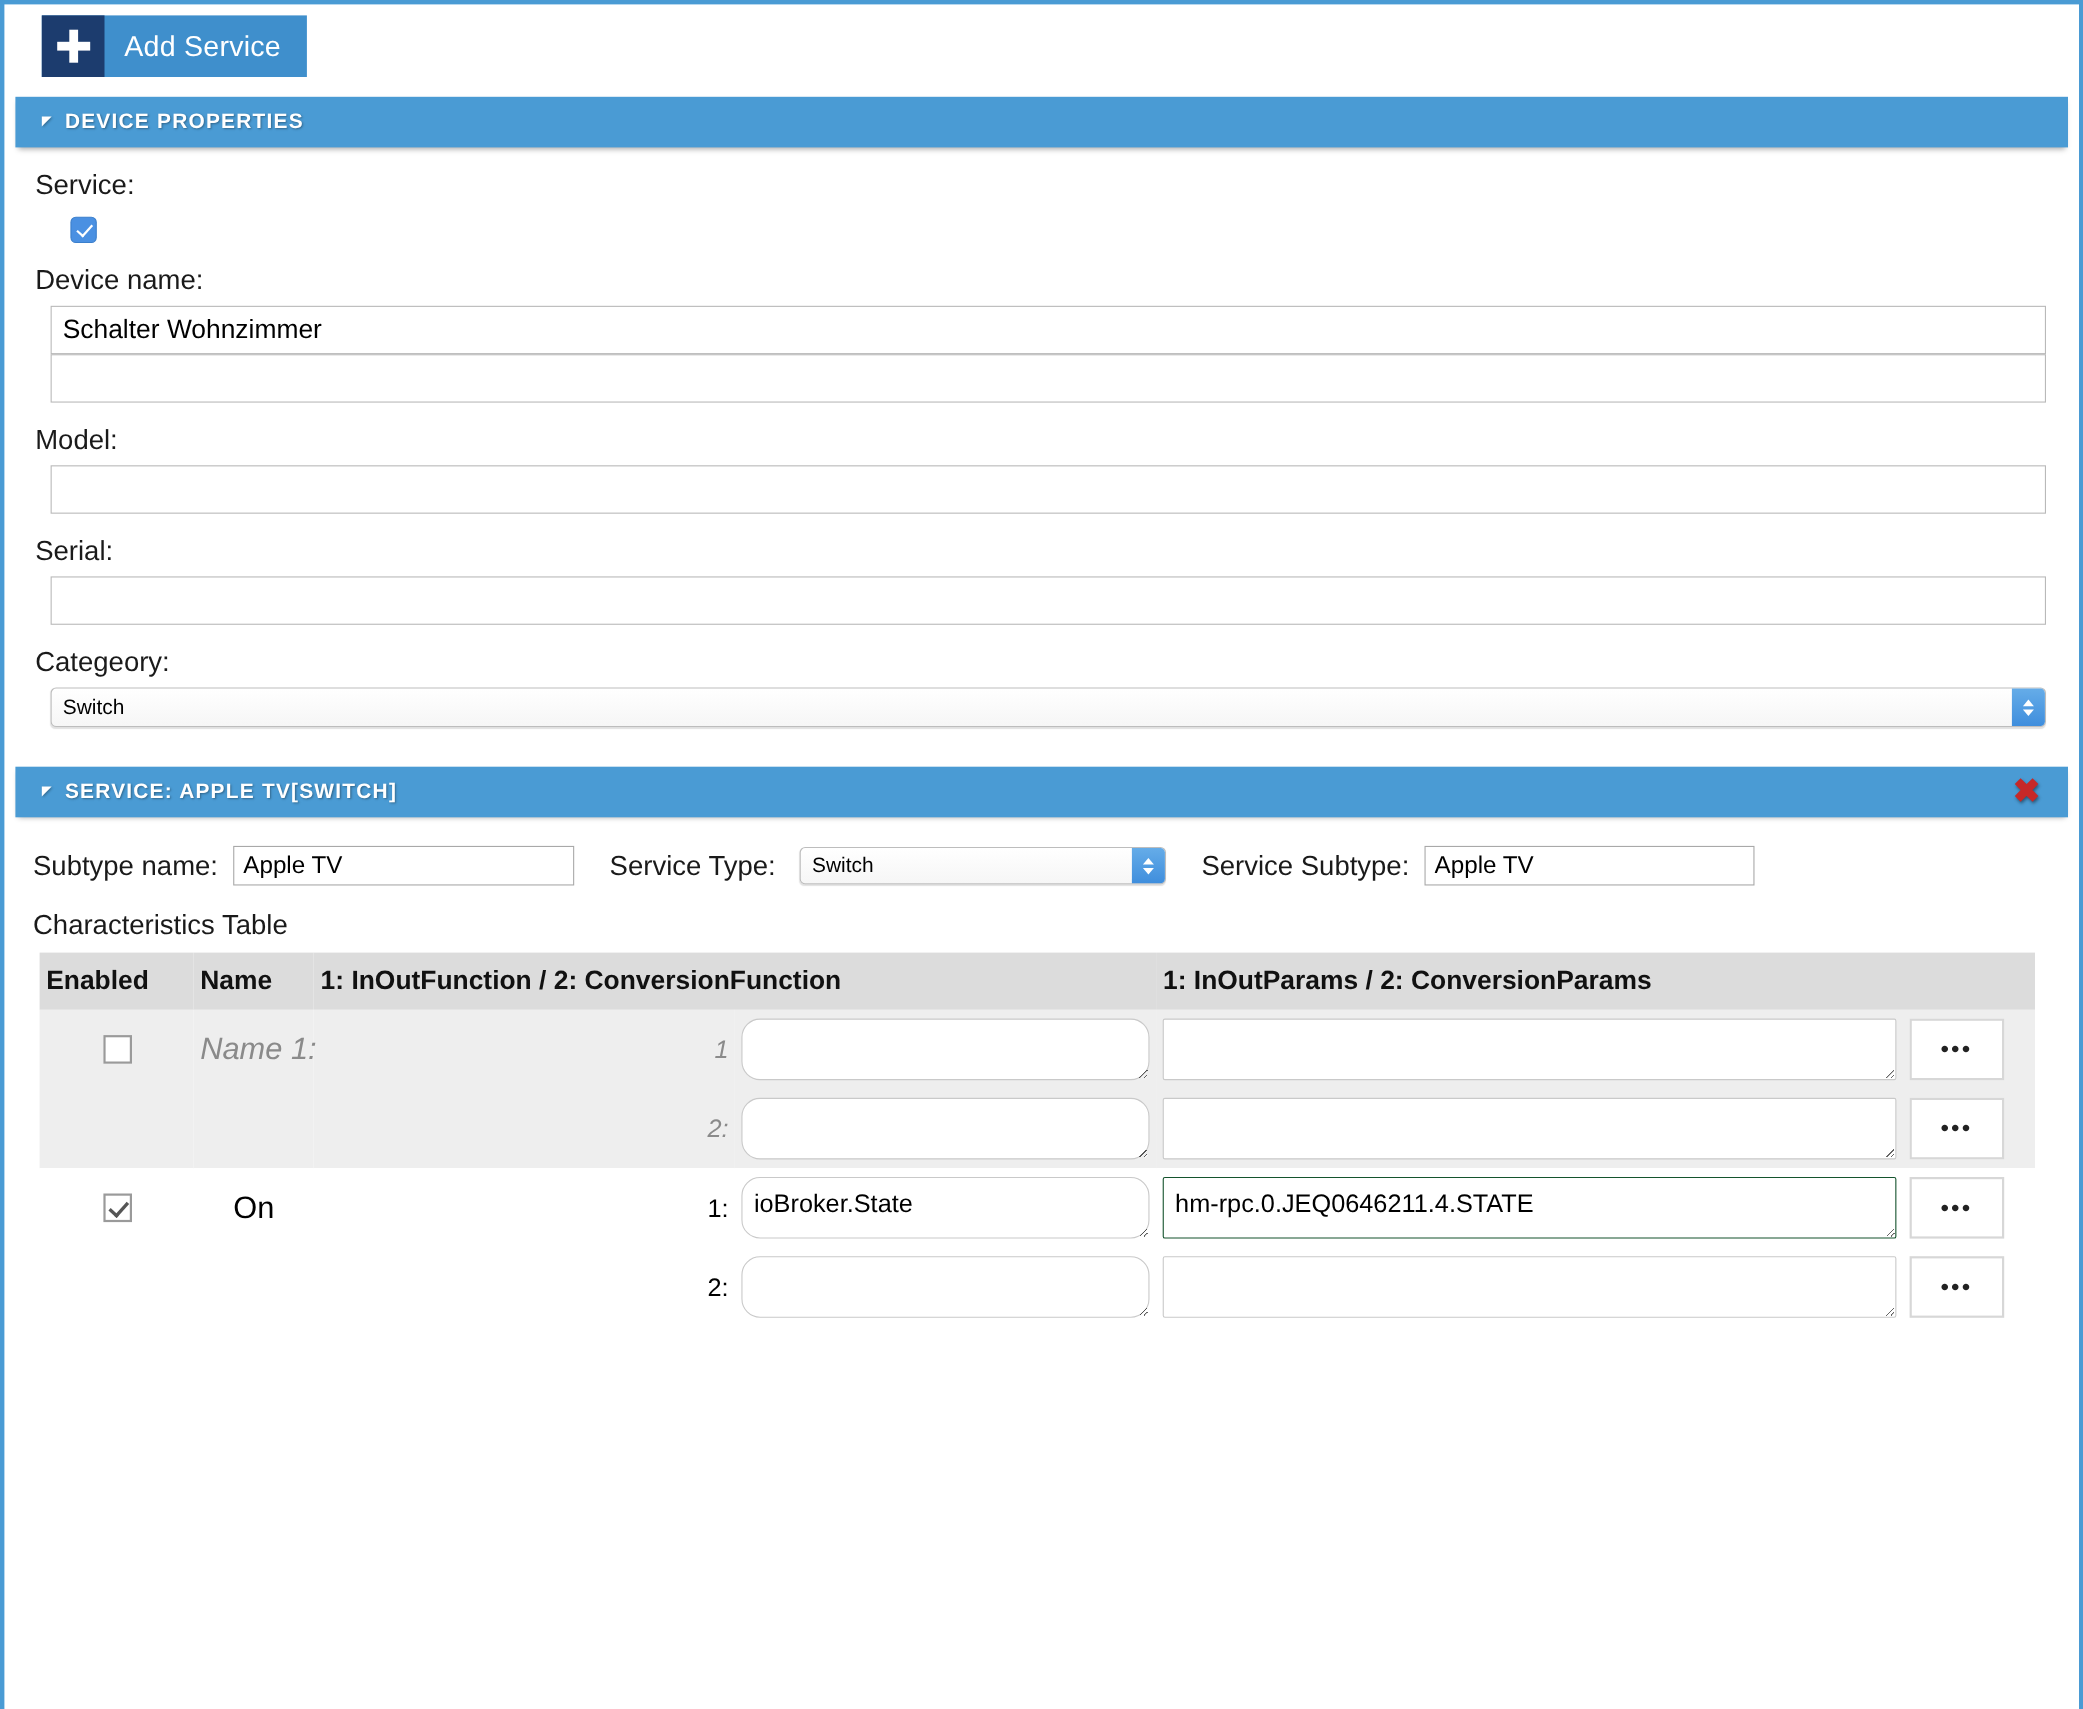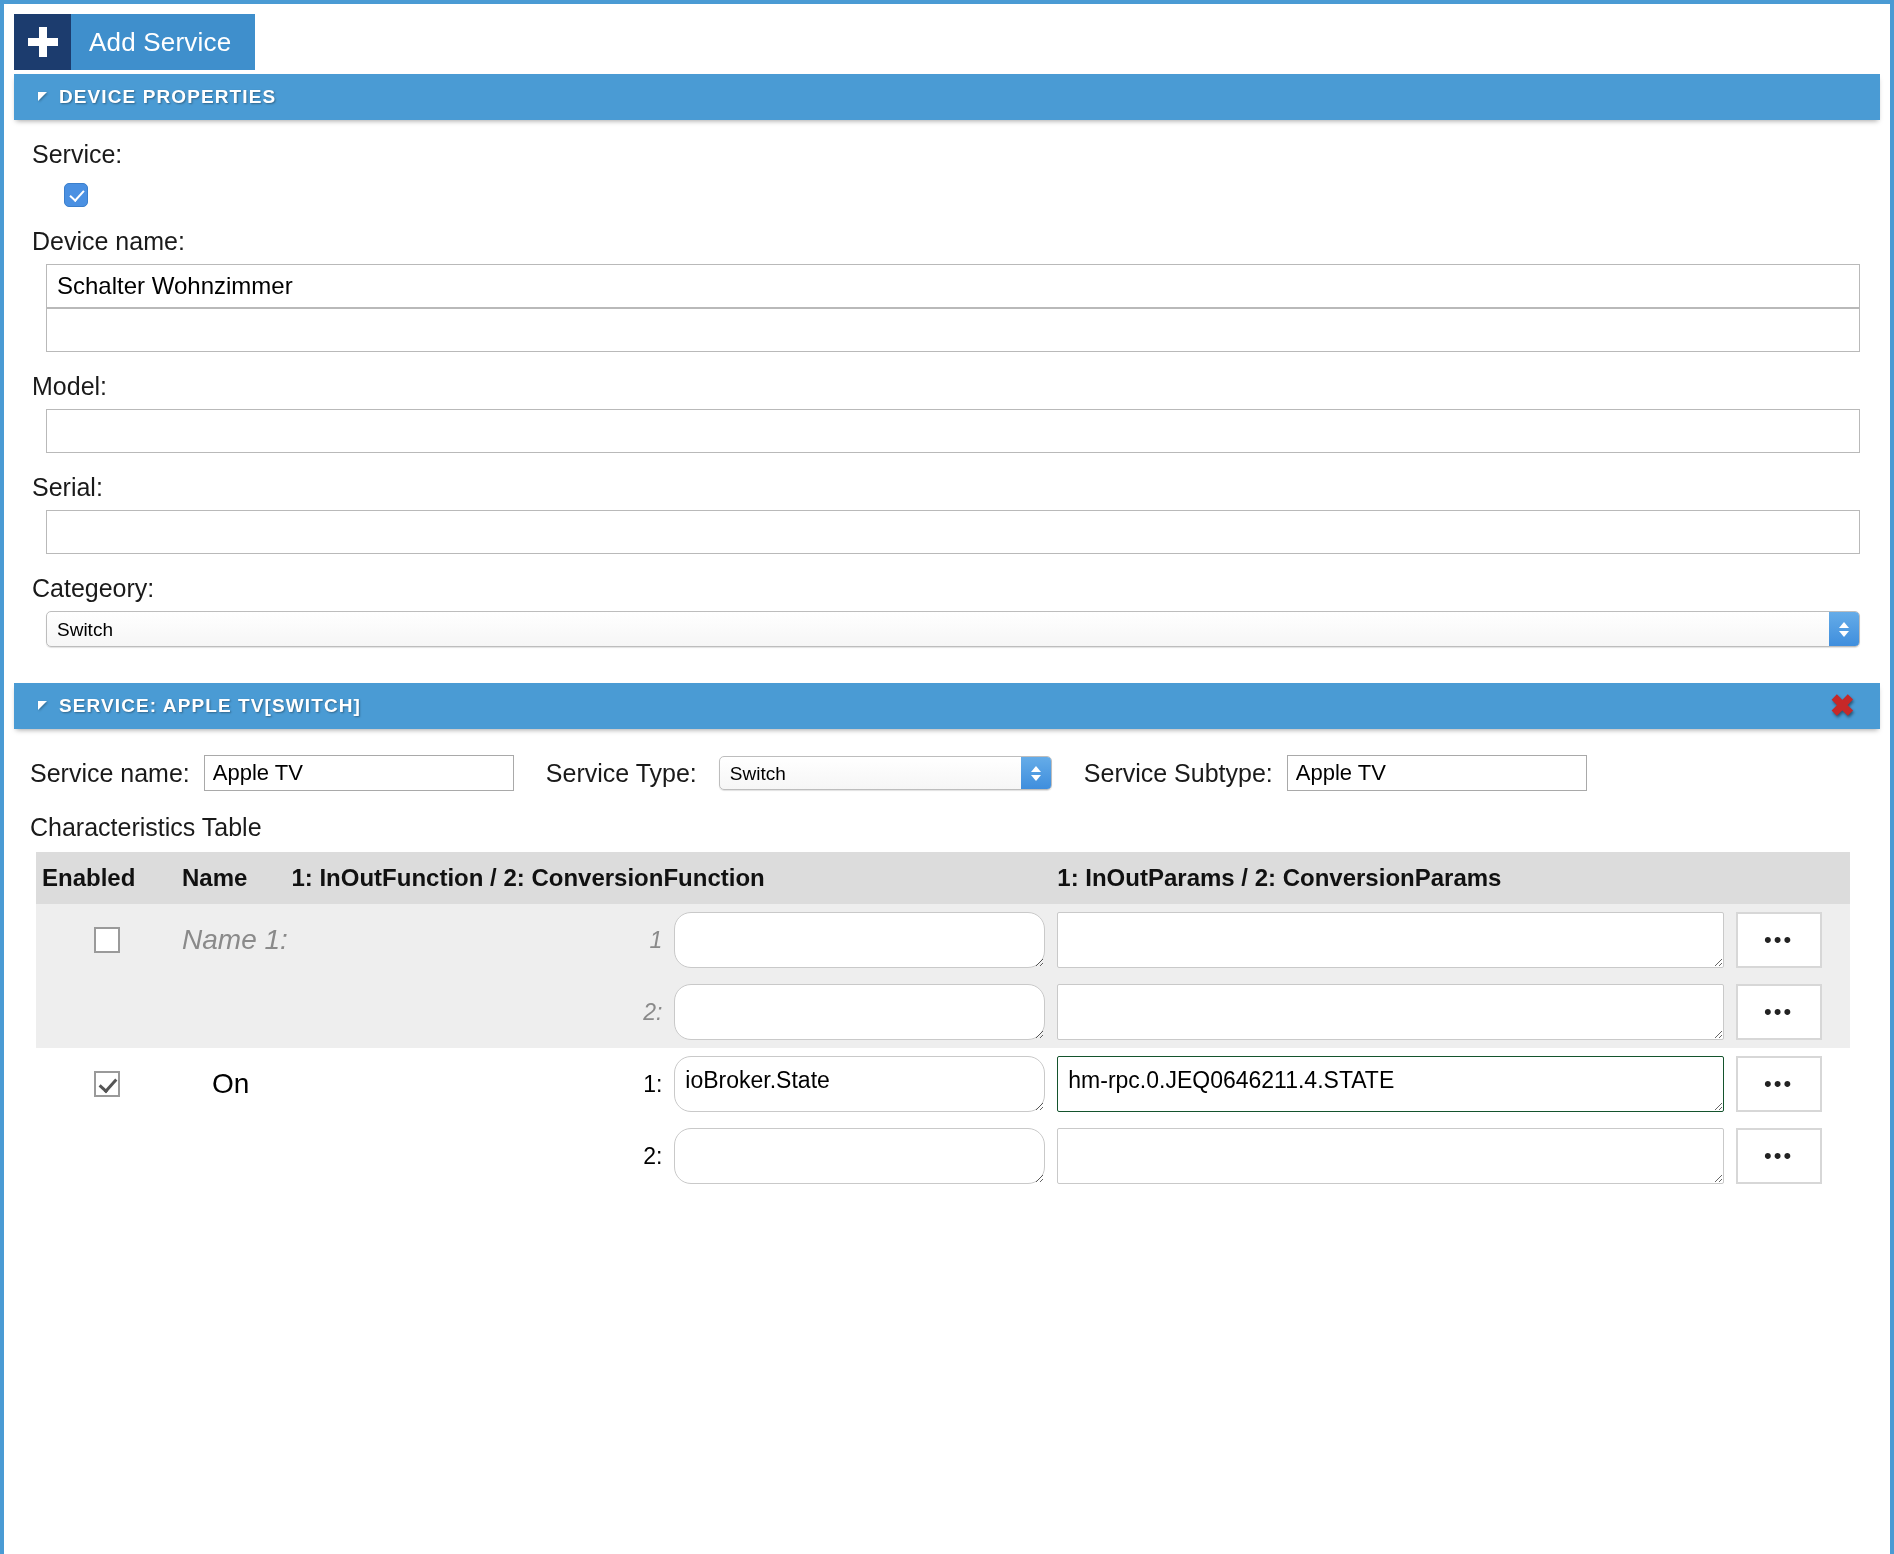--- a/index.html
+++ b/index.html
@@ -12,21 +12,21 @@
   body {
     width: 1894px; height: 1554px;
     overflow: hidden;
     position: relative;
     border-top: 4px solid #4a9bd4;
     border-left: 4px solid #4a9bd4;
     border-right: 4px solid #4a9bd4;
   }
 
   
-  .toolbar { padding: 10px 0 4px 10px; }
+  .toolbar { padding: 10px 0 18px 10px; margin-left: 24px; }
   .add-service-btn {
     display: inline-flex;
     align-items: stretch;
     background: #3f8fcc;
     border: none;
     cursor: pointer;
     height: 56px;
     padding: 0;
   }
   .add-service-btn .plus-box {
@@ -364,21 +364,21 @@
 
 <div class="service-section">
   <div class="section-header">
     <span class="caret"></span>
     <span class="hdr-title">SERVICE: APPLE TV[SWITCH]</span>
     <span class="close-x">✖</span>
   </div>
 
   <div class="service-body">
     <div class="service-row1">
-      <span class="inline-label">Service name:</span>
+      <span class="inline-label">Subtype name:</span>
       <input type="text" class="svc-name-input" value="Apple TV" style="">
 
       <span class="inline-label gap-xl">Service Type:</span>
       <div class="mac-select-wrap">
         <select class="mac-select small">
           <option>Switch</option>
         </select>
         <span class="mac-arrow">
             <i class="up"></i>
             <i class="down"></i>

